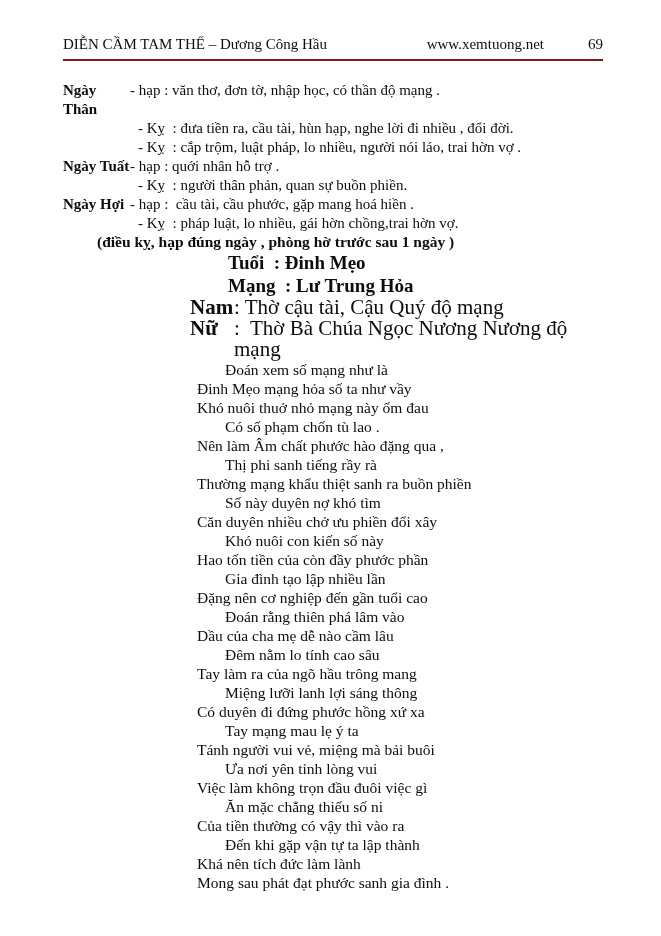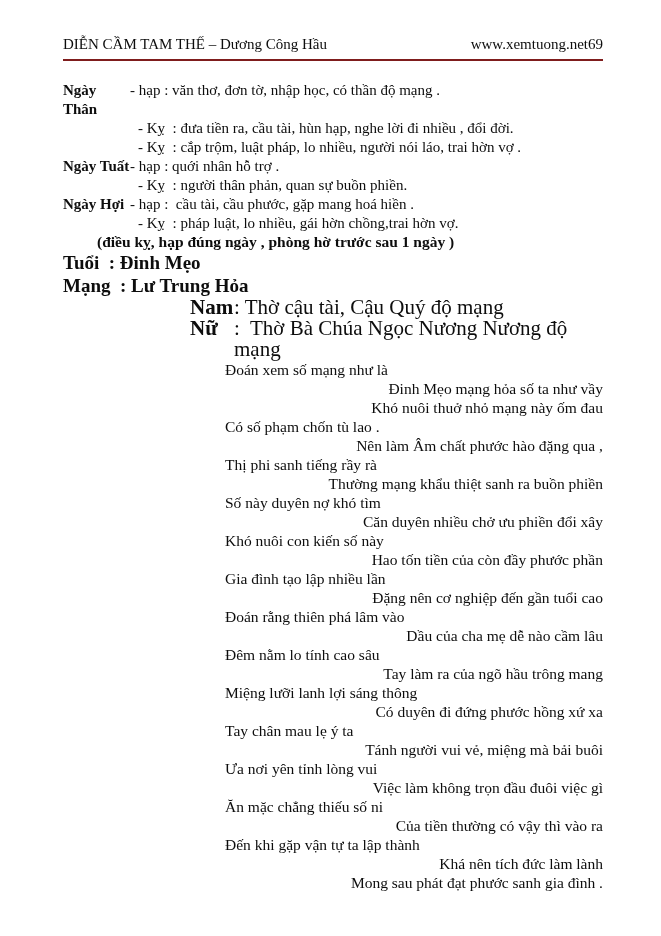--- a/index.html
+++ b/index.html
@@ -9,45 +9,45 @@
     font-family:"Liberation Serif","DejaVu Serif",serif;
     -webkit-font-smoothing:antialiased;
   }
   .page { padding:36px 58px 0 63px; box-sizing:border-box; width:661px; }
 
   .header {
     display:flex; justify-content:space-between; align-items:baseline;
     font-size:15px; line-height:16px;
     border-bottom:2px solid #7f1d1d; padding-bottom:7px;
   }
-  .header-right { display:flex; align-items:center; }
+  .header-right { display:flex; gap:44px; align-items:center; }
 
   .days { margin-top:20px; font-size:15px; }
   .day-row { display:flex; line-height:19px; }
   .day-label { width:67px; flex-shrink:0; font-weight:bold; white-space:pre-wrap; }
   .day-text { white-space:pre-wrap; }
   .ky-indent { padding-left:8px; }
 
   .note-line {
     font-weight:bold; font-size:15.5px; line-height:18px;
     margin-left:34px; white-space:pre-wrap;
   }
 
   .profile-title {
     font-weight:bold; font-size:19px; line-height:23px;
-    white-space:pre-wrap;
+    margin-left:165px; white-space:pre-wrap;
   }
 
   .sex-row { margin-left:127px; font-size:21px; line-height:21px; display:flex; }
   .sex-label { width:44px; flex-shrink:0; font-weight:bold; }
   .sex-value { white-space:pre-wrap; }
 
   .poem { font-size:15.5px; }
   .pline { line-height:19px; white-space:pre-wrap; }
-  .pA { margin-left:134px;text-align:right; }
+  .pA { margin-left:134px; }
   .pB { margin-left:162px; }
 </style>
 </head>
 <body>
 
 <div class="page">
 
   <div class="header">
     <span>DIỄN CẦM TAM THẾ – Dương Công Hầu</span>
     <span class="header-right">
@@ -114,21 +114,21 @@
     <div class="pline pB">Khó nuôi con kiến số này</div>
     <div class="pline pA">Hao tốn tiền của còn đầy phước phần</div>
     <div class="pline pB">Gia đình tạo lập nhiều lần</div>
     <div class="pline pA">Đặng nên cơ nghiệp đến gần tuổi cao</div>
     <div class="pline pB">Đoán rằng thiên phá lâm vào</div>
     <div class="pline pA">Dầu của cha mẹ dễ nào cầm lâu</div>
     <div class="pline pB">Đêm nằm lo tính cao sâu</div>
     <div class="pline pA">Tay làm ra của ngõ hầu trông mang</div>
     <div class="pline pB">Miệng lưỡi lanh lợi sáng thông</div>
     <div class="pline pA">Có duyên đi đứng phước hồng xứ xa</div>
-    <div class="pline pB">Tay chân mau lẹ ý ta</div>
+    <div class="pline pB">Tay mạng mau lẹ ý ta</div>
     <div class="pline pA">Tánh người vui vẻ, miệng mà bải buôi</div>
     <div class="pline pB">Ưa nơi yên tỉnh lòng vui</div>
     <div class="pline pA">Việc làm không trọn đầu đuôi việc gì</div>
     <div class="pline pB">Ăn mặc chẳng thiếu số ni</div>
     <div class="pline pA">Của tiền thường có vậy thì vào ra</div>
     <div class="pline pB">Đến khi gặp vận tự ta lập thành</div>
     <div class="pline pA">Khá nên tích đức làm lành</div>
     <div class="pline pA">Mong sau phát đạt phước sanh gia đình .</div>
   </div>
 

